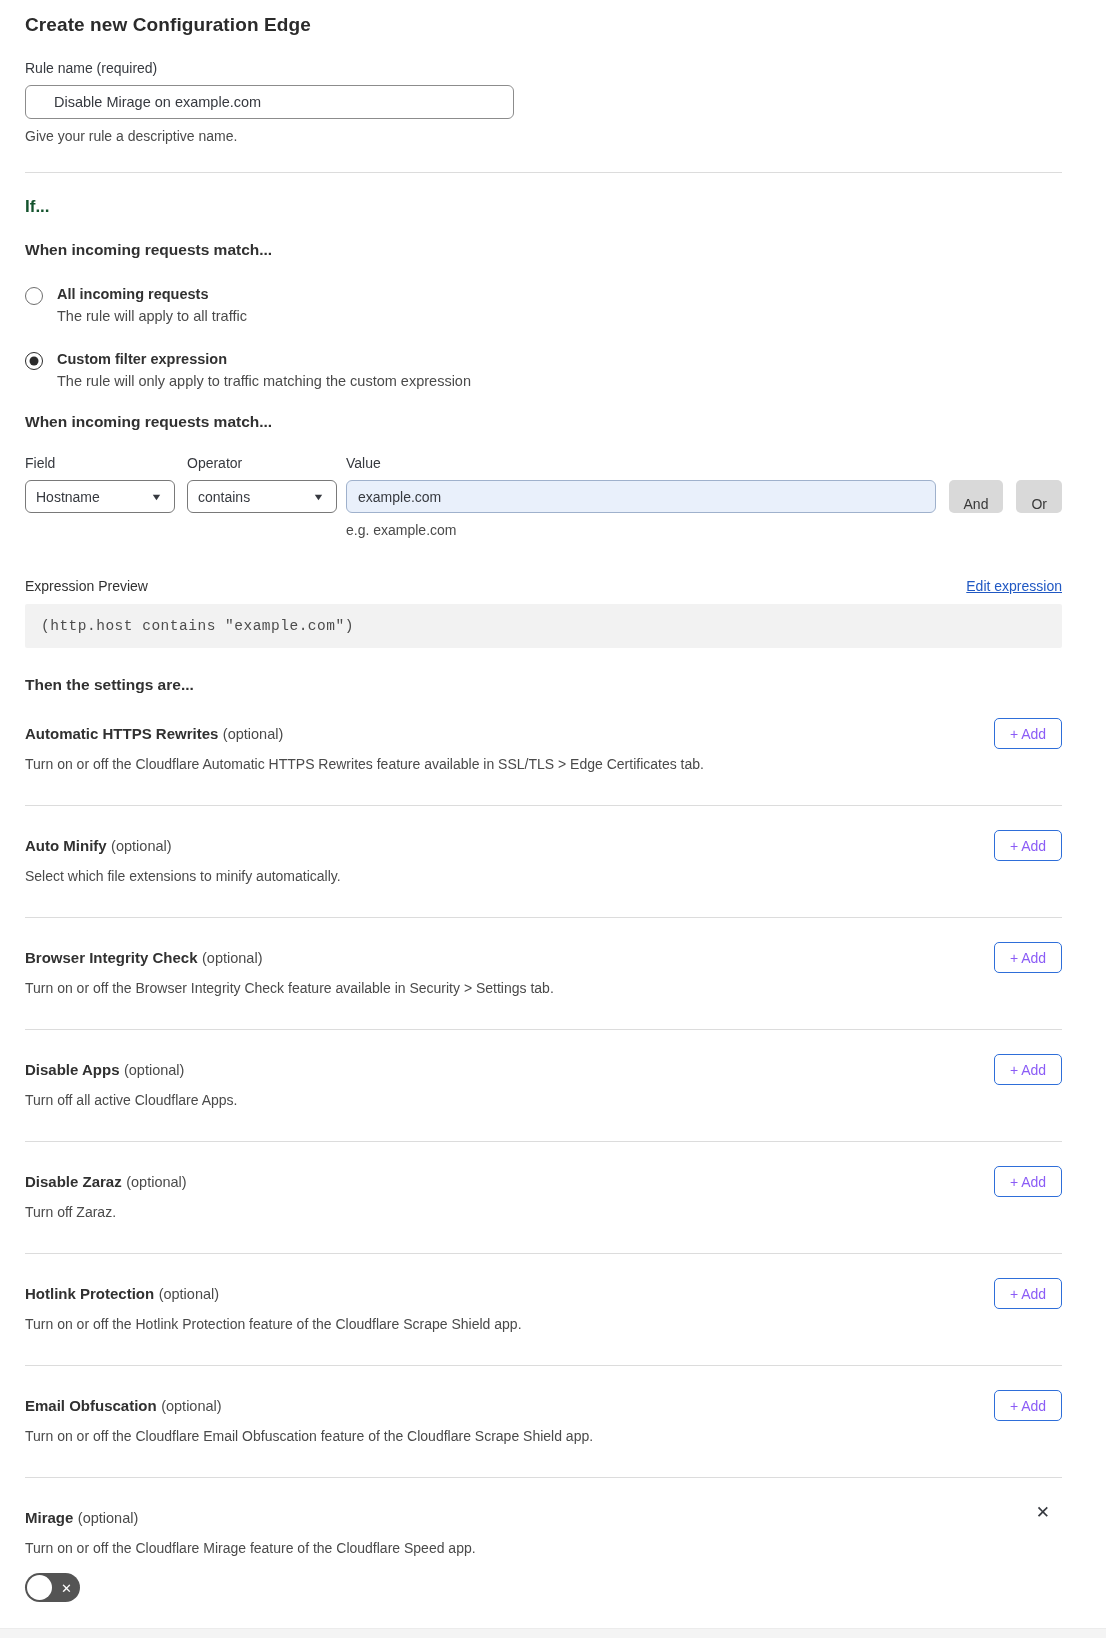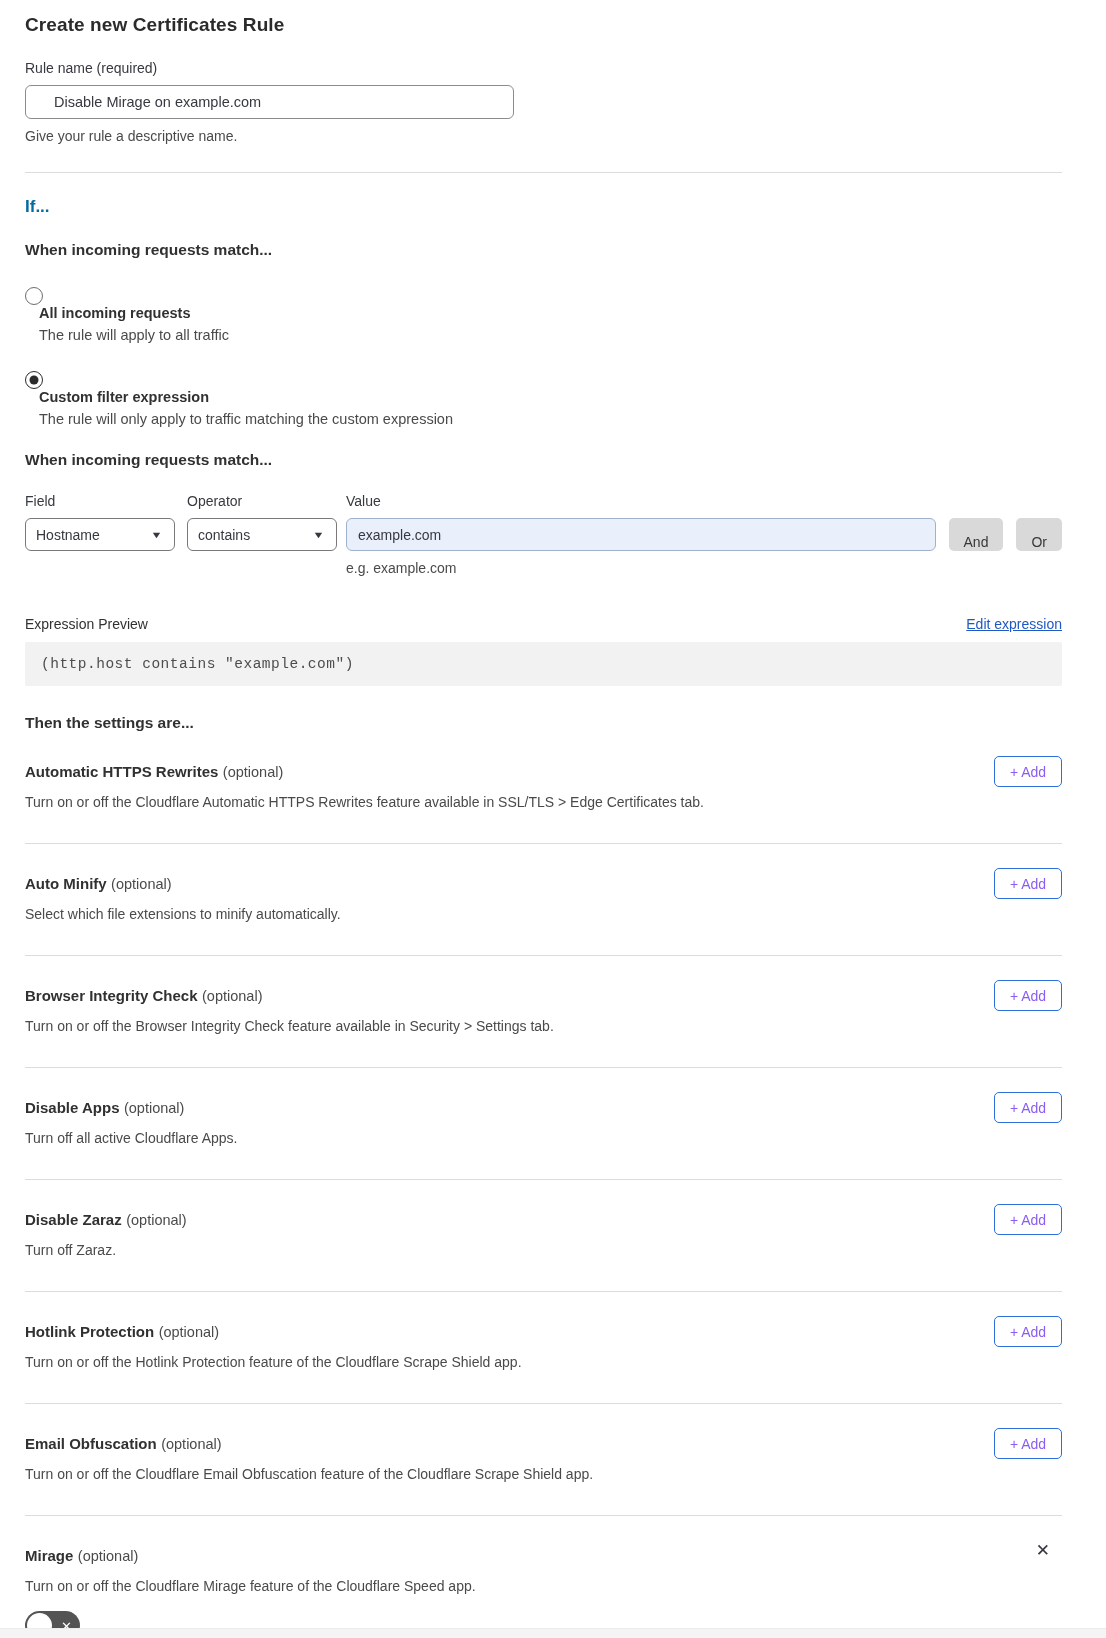--- a/index.html
+++ b/index.html
@@ -19,24 +19,24 @@
     margin-top: 9px; width: 489px; height: 34px;
     border: 1px solid #8c8c8c; border-radius: 6px;
     font-family: "Liberation Sans", sans-serif;
     font-size: 14.5px; color: #36393f; padding: 0 28px;
     background: #fff; outline: none; display: block;
   }
   .help-text { font-size: 14px; color: #4a4a4a; margin-top: 9px; }
 
   .divider { border: none; border-top: 1px solid #dcdcdc; margin-top: 28px; }
 
-  .if-heading { font-size: 17px; font-weight: bold; margin-top: 24px; color: #0369a1; }
+  .if-heading { font-size: 17px; font-weight: bold; margin-top: 24px; color: #14532d; }
   .match-heading { font-size: 15.5px; font-weight: bold; margin-top: 24px; color: #313131; }
 
-  .radio-option { display: flex; margin-top: 27px; flex-direction: column; }
+  .radio-option { display: flex; margin-top: 27px; }
   .radio-circle {
     width: 18px; height: 18px; border-radius: 50%;
     border: 1.5px solid #6e6e6e; background: #fff;
     margin-top: 1px; flex: 0 0 auto; position: relative; cursor: pointer;
   }
   .radio-option.selected .radio-circle { border-color: #2b2b2b; }
   .radio-option.selected .radio-circle::after {
     content: ""; position: absolute; left: 50%; top: 50%;
     width: 9px; height: 9px; border-radius: 50%; background: #2b2b2b;
     transform: translate(-50%, -50%);
@@ -116,21 +116,21 @@
   .footer-strip {
     position: absolute; left: 0; bottom: 0; width: 100%; height: 10px;
     background: #f4f4f4; border-top: 1px solid #ececec;
   }
 </style>
 </head>
 <body>
 
 <div class="page">
 
-  <h1 class="page-title">Create new Certificates Rule</h1>
+  <h1 class="page-title">Create new Configuration Edge</h1>
 
   <div class="field-label">Rule name (required)</div>
   <input class="rule-name-input" type="text" value="Disable Mirage on example.com" style="">
   <div class="help-text">Give your rule a descriptive name.</div>
 
   <hr class="divider">
 
   <div class="if-heading">If...</div>
   <div class="match-heading">When incoming requests match...</div>
 

